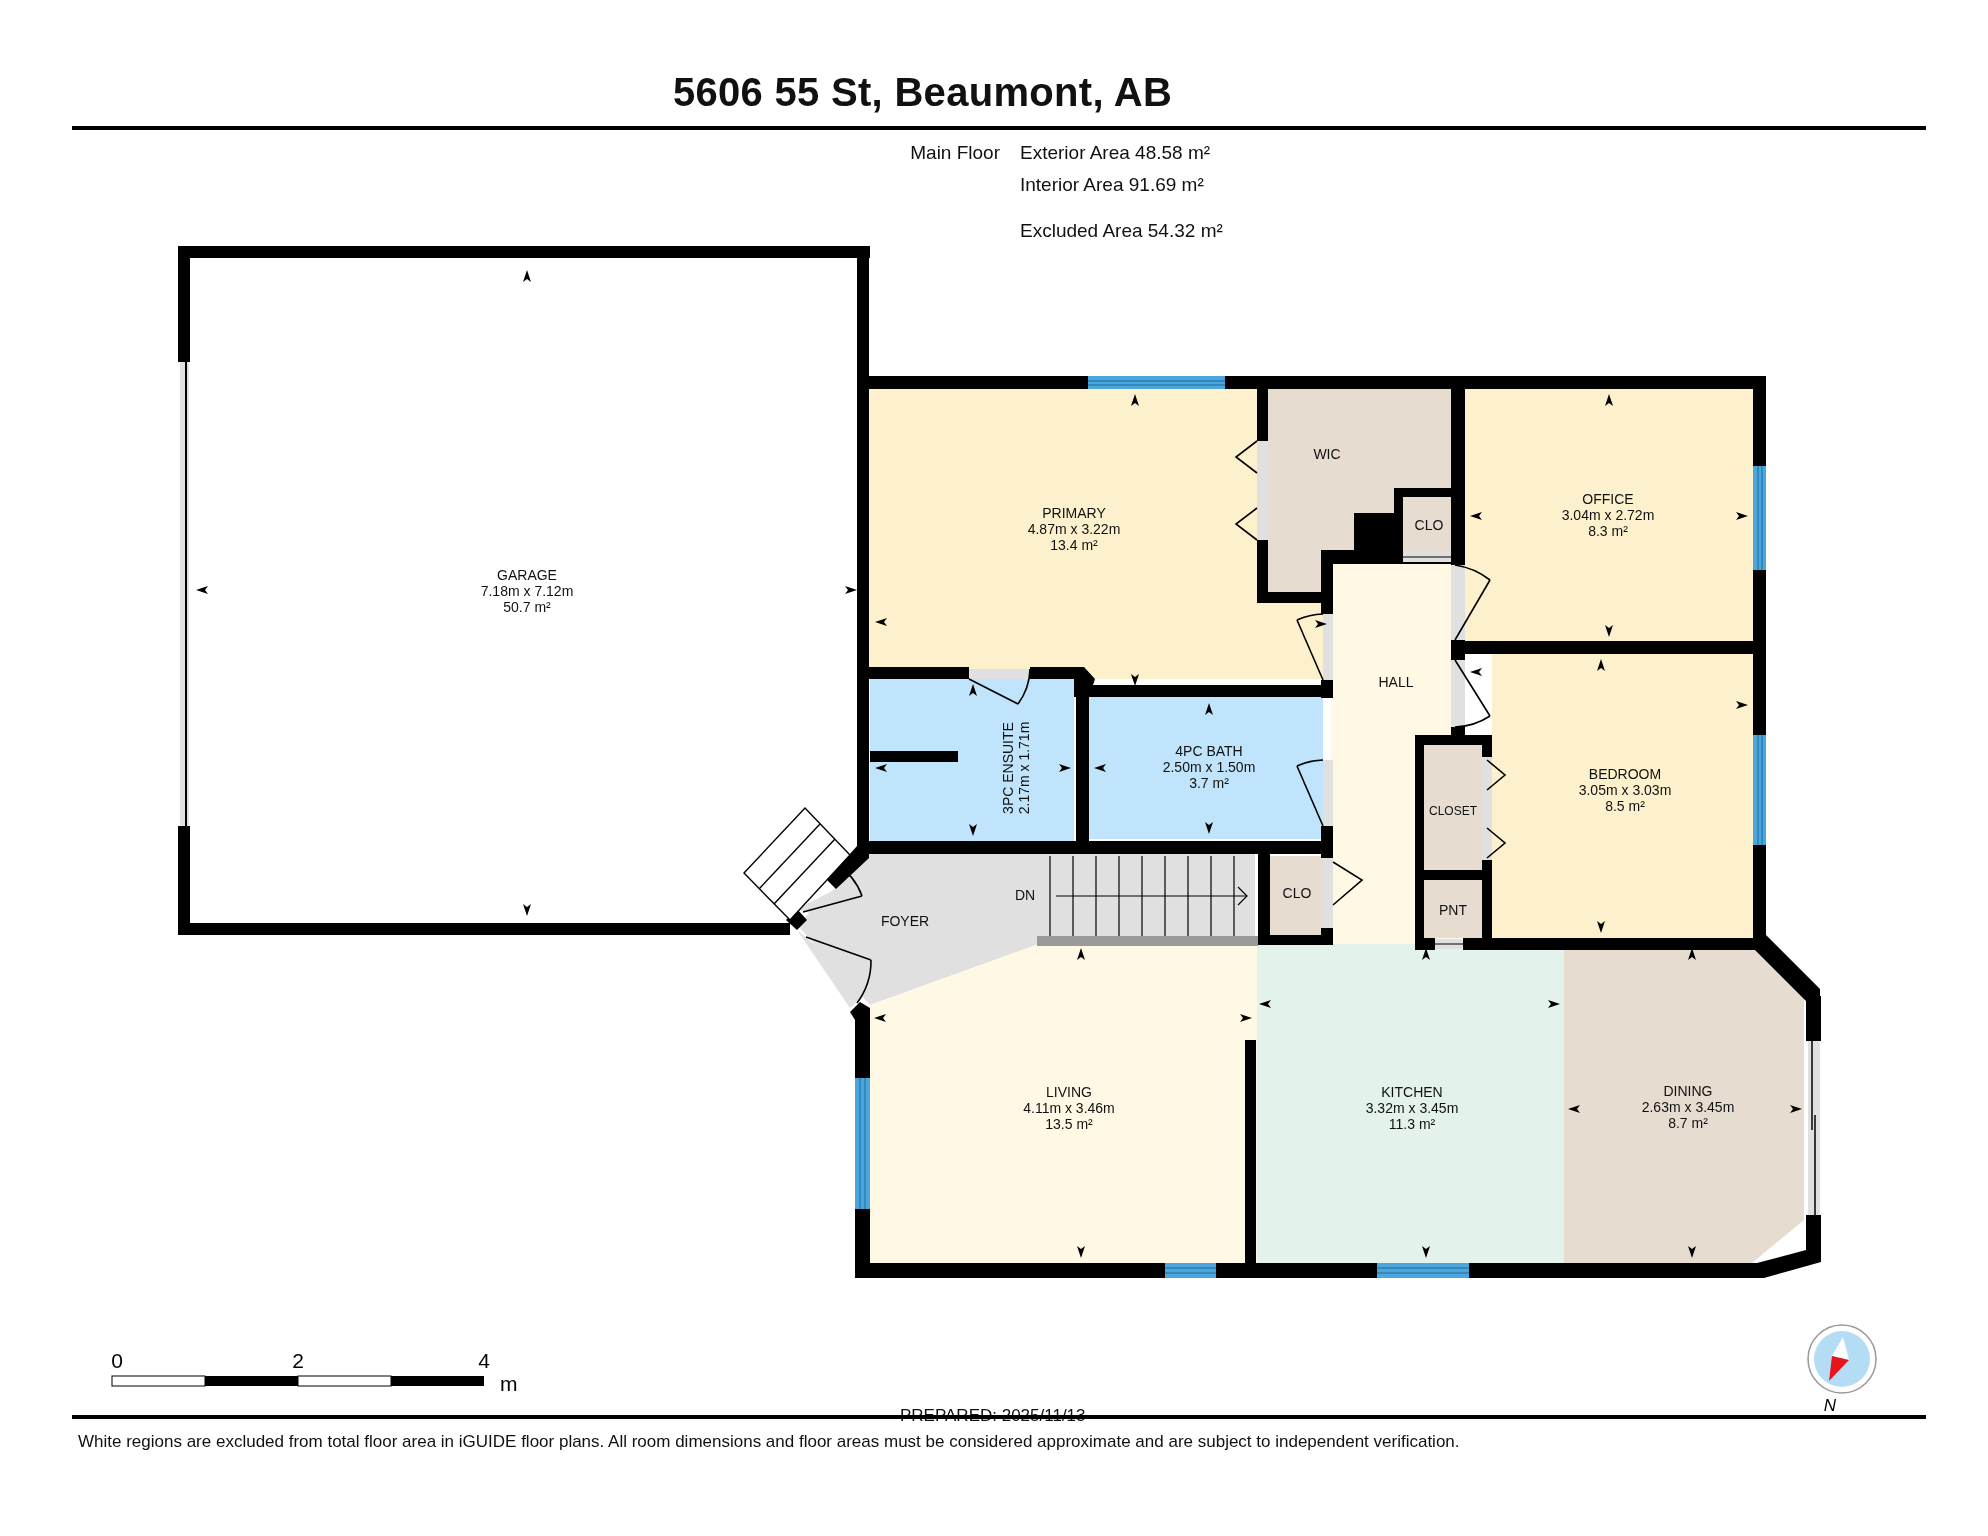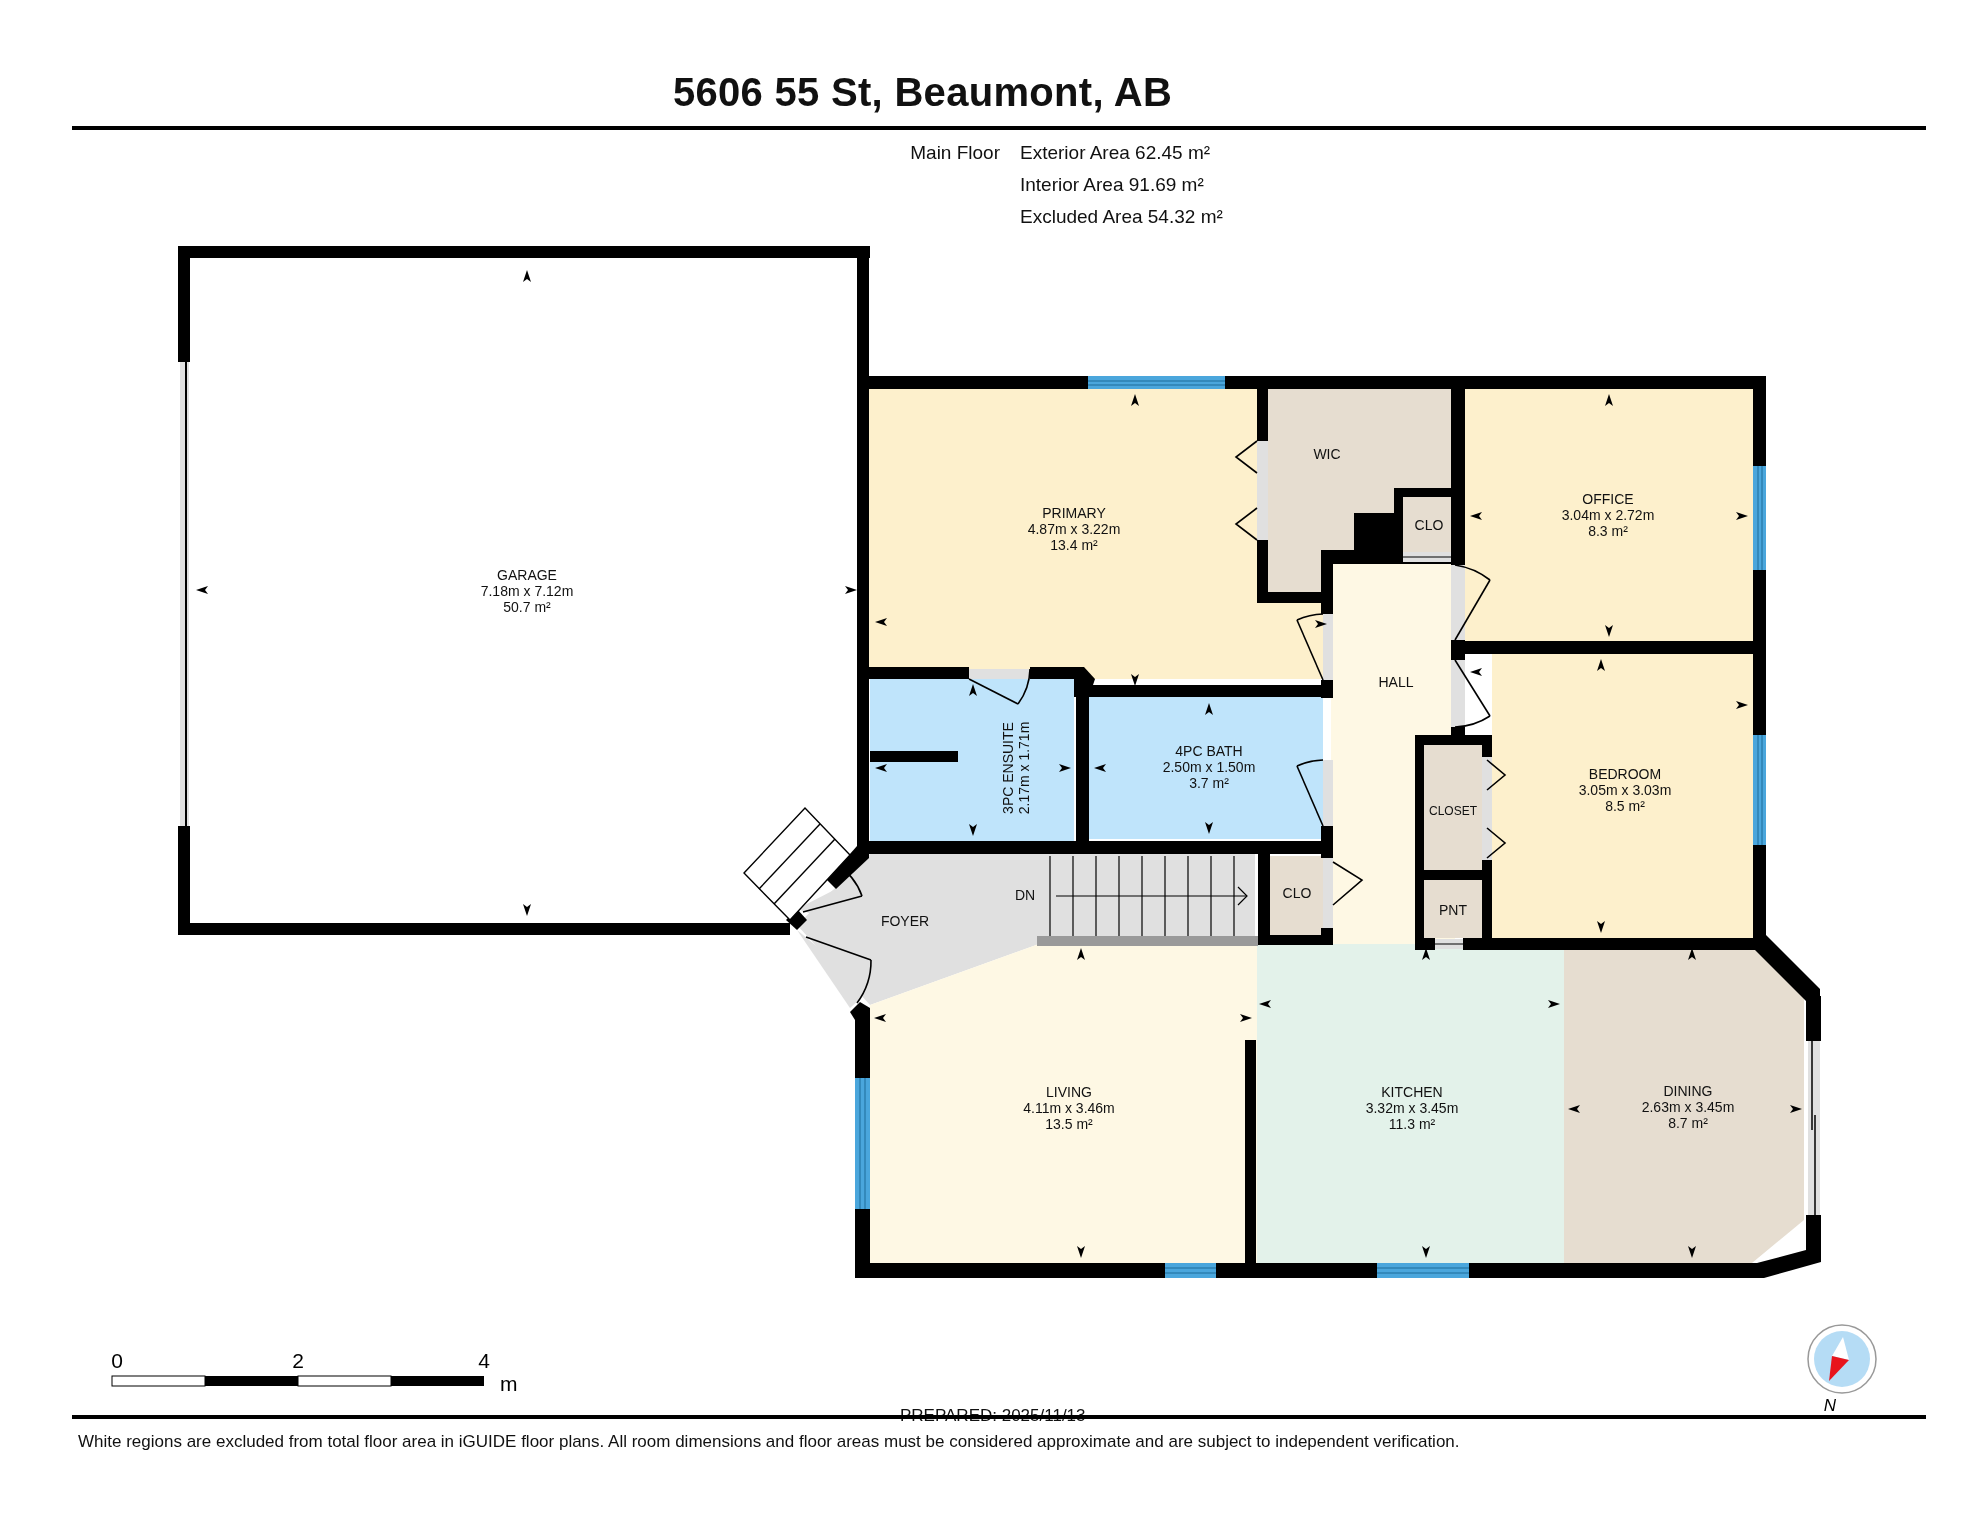--- a/index.html
+++ b/index.html
@@ -17,23 +17,23 @@
   #prepared { left:900px; top:1406px; font-size:17px; }
   #footer { left:78px; top:1432px; font-size:17px; }
 </style>
 </head>
 <body>
 
 <div id="title" class="abs">5606 55 St, Beaumont, AB</div>
 <div id="hr-top" class="hr"></div>
 
 <div id="floor-label" class="abs">Main Floor</div>
-<div class="abs area-line" style="top:142px">Exterior Area 62.45 m²</div>
+<div class="abs area-line" style="top:142px">Exterior Area 48.58 m²</div>
 <div class="abs area-line" style="top:174px">Interior Area 91.69 m²</div>
-<div class="abs area-line" style="top:206px">Excluded Area 54.32 m²</div>
+<div class="abs area-line" style="top:220px">Excluded Area 54.32 m²</div>
 
 <svg id="plan" viewBox="0 0 1988 1536">
 
   <g>
     <rect x="190" y="258" width="670" height="665" fill="#ffffff"></rect>
     <rect x="869" y="389" width="390" height="290" fill="#fdf0cc"></rect>
     <rect x="869" y="590" width="465" height="89" fill="#fdf0cc"></rect>
     <polygon points="1257,389 1451,389 1451,488 1394,488 1394,513 1354,513 1354,550 1327,550 1327,592 1257,592" fill="#e6ddd0"></polygon>
     <rect x="1395" y="497" width="56" height="55" fill="#e6ddd0"></rect>
     <rect x="1465" y="389" width="288" height="253" fill="#fdf0cc"></rect>

